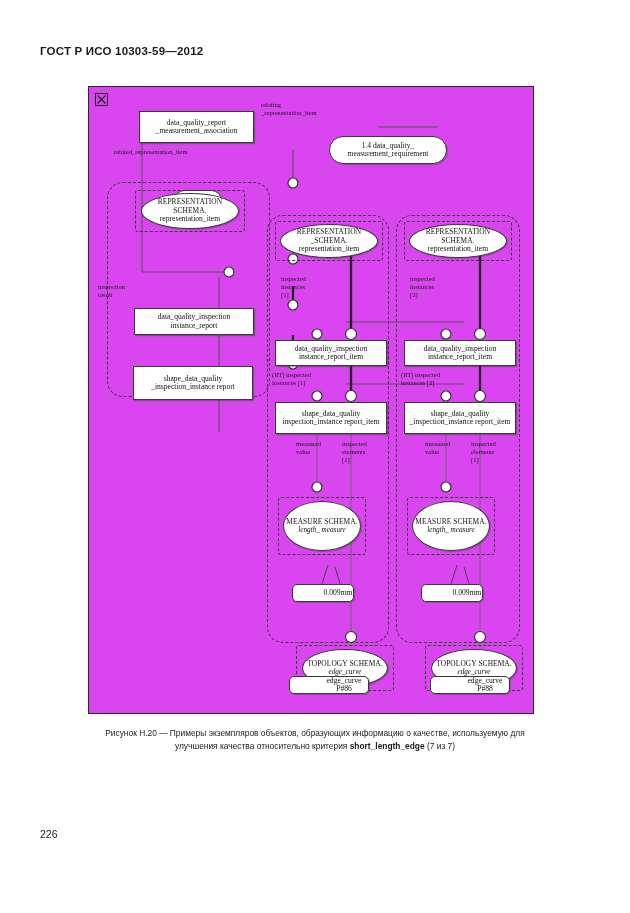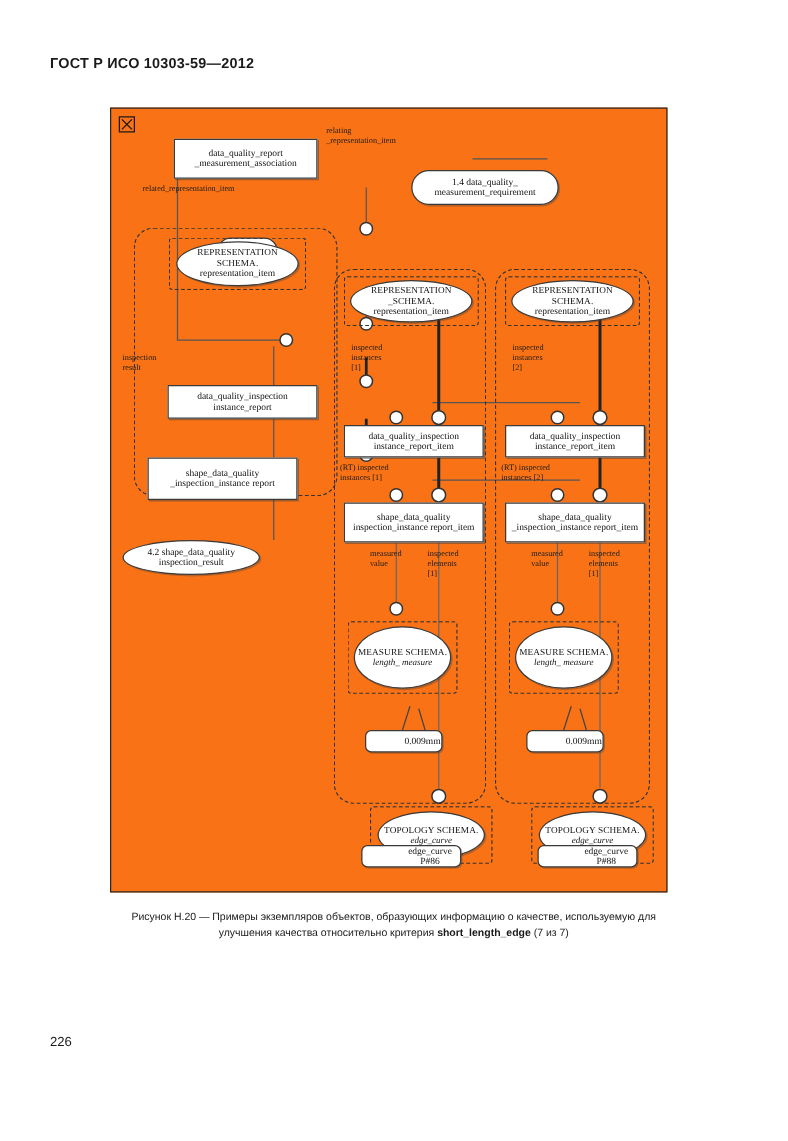--- a/index.html
+++ b/index.html
@@ -33,21 +33,21 @@
     white-space: nowrap;
   }
   
   .figure-frame {
     position: absolute;
     left: 88px;
     top: 86px;
     width: 444px;
     height: 626px;
     border: 1.2px solid #2a2a2a;
-    background: #f97316;
+    background: #d946ef;
   }
   .close-box {
     position: absolute;
     left: 6px;
     top: 6px;
     width: 13px;
     height: 13px;
     border: 1.2px solid #1a1a1a;
     box-sizing: border-box;
   }
@@ -259,29 +259,27 @@
     <div class="node oval" style="left:52px; top:106px; width:98px; height:36px; flex-direction:column;">
       <span class="schema-name">REPRESENTATION
 SCHEMA.</span>
       <span>representation_item</span>
     </div>
 
 
     <div class="node rect" style="left:45px; top:221px; width:120px; height:27px;">data_quality_inspection
 instance_report</div>
 
-    <div class="node rect" style="left:29px; top:279px; width:120px; height:34px;">shape_data_quality
+    <div class="node rect" style="left:44px; top:279px; width:120px; height:34px;">shape_data_quality
 _inspection_instance
 report</div>
 
     <div class="lbl" style="left:9px; top:196px; width:46px;">inspection
 result</div>
 
-    <div class="node oval" style="left:9px; top:345px; width:110px; height:28px;">4.2 shape_data_quality
-inspection_result</div>
 
     <div class="dashbox round" style="left:178px; top:128px; width:122px; height:428px;"></div>
 
     <div class="dashbox tight" style="left:186px; top:134px; width:108px; height:40px;"></div>
 
     <div class="node oval" style="left:191px; top:137px; width:98px; height:34px; flex-direction:column;">
       <span class="schema-name">REPRESENTATION
 _SCHEMA.</span>
       <span>representation_item</span>
     </div>

